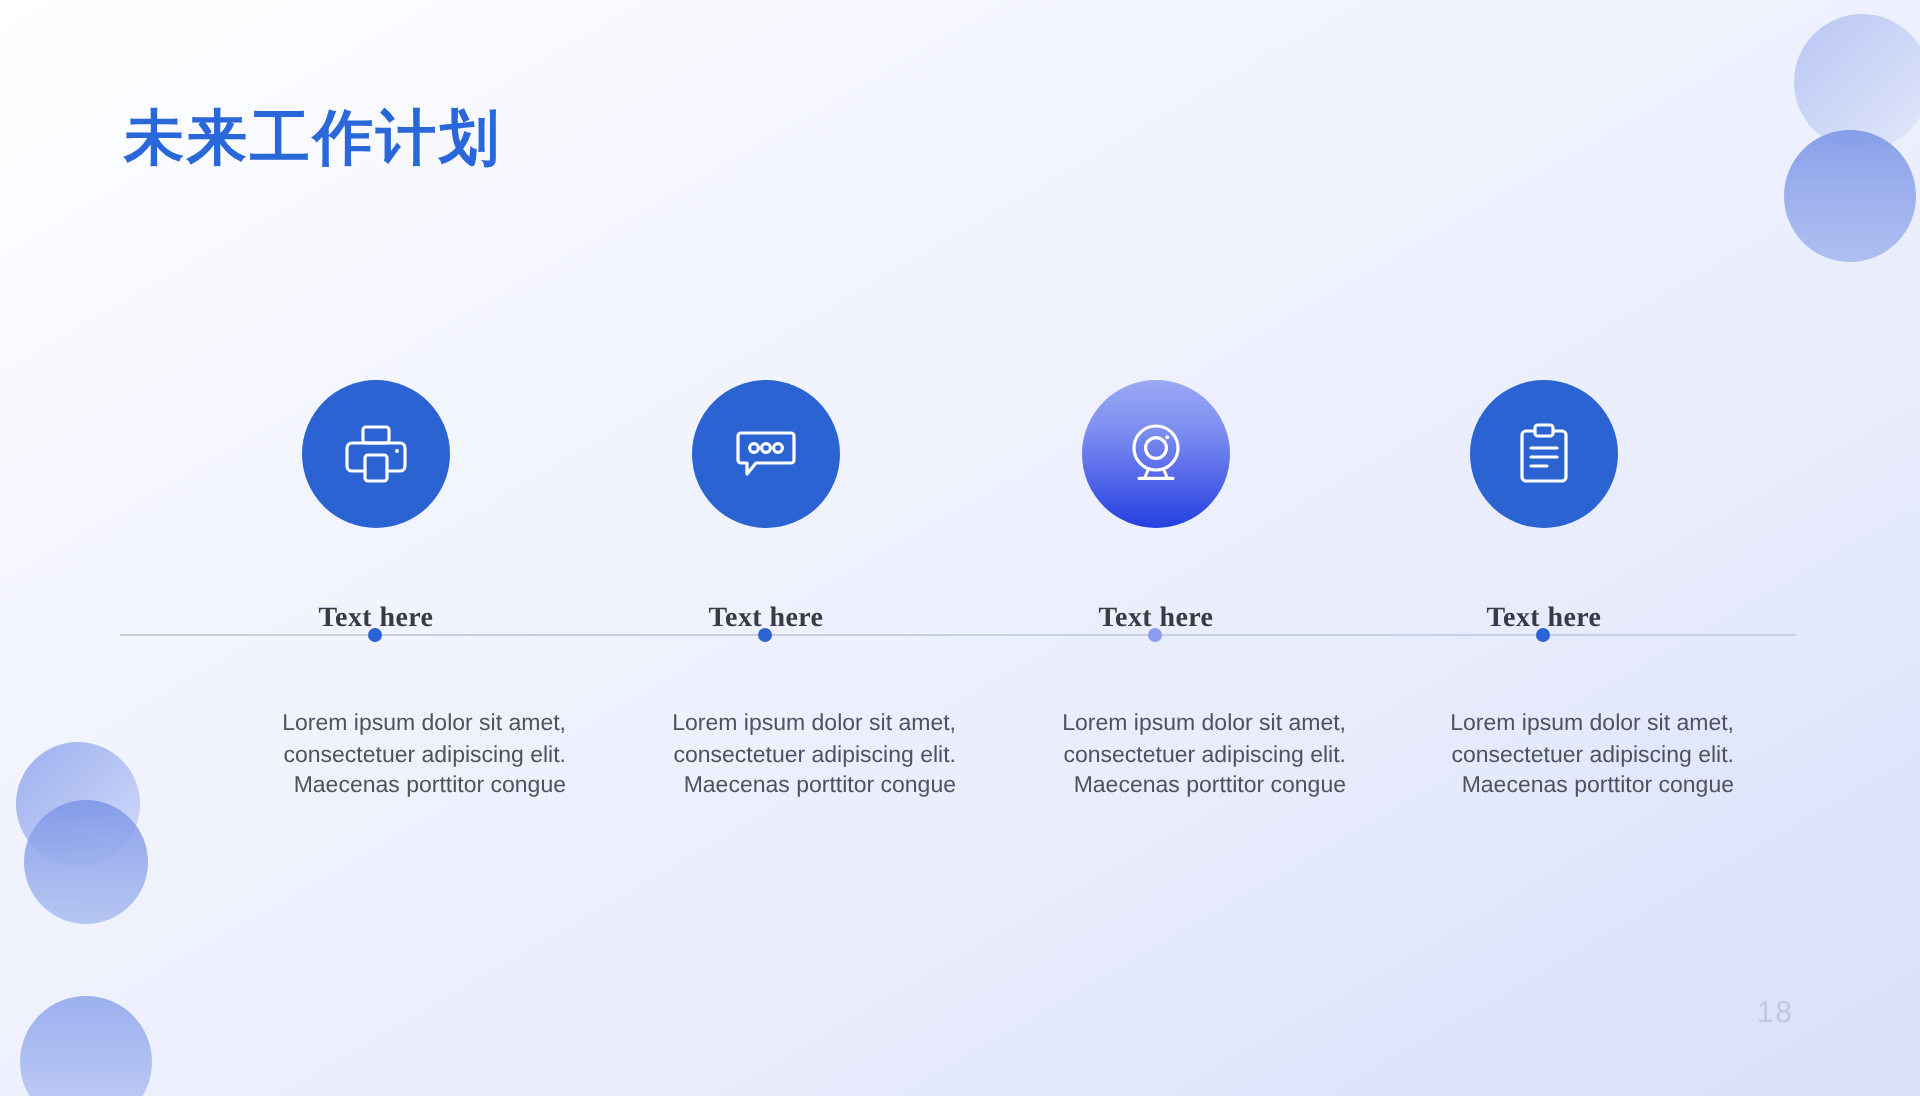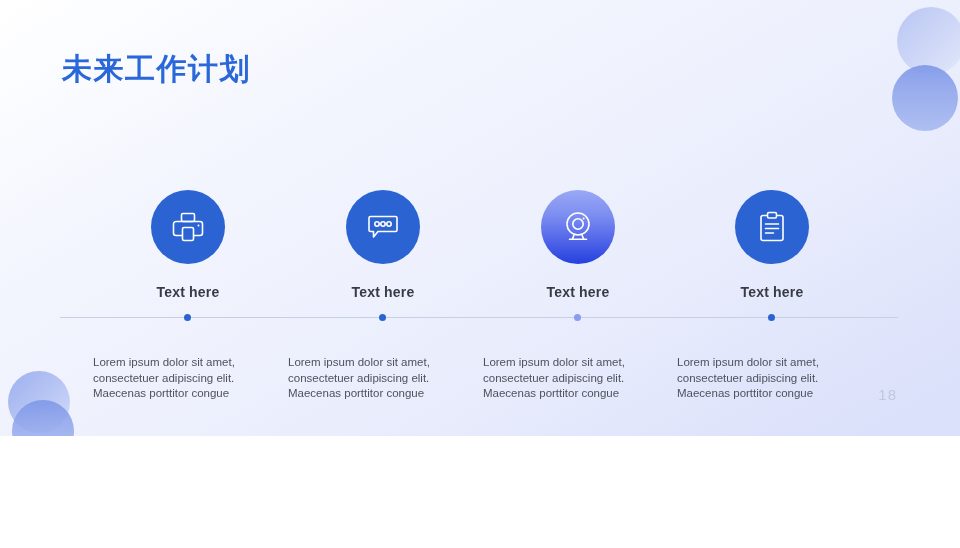--- a/index.html
+++ b/index.html
@@ -3,21 +3,21 @@
 <meta charset="utf-8">
 <style>
   html, body {
     margin: 0;
     padding: 0;
     background: #ffffff;
   }
   #slide {
     position: relative;
     width: 960px;
-    height: 436px;
+    height: 548px;
     overflow: hidden;
     font-family: "Liberation Sans", "DejaVu Sans", sans-serif;
     background:
       linear-gradient(150deg,
         #ffffff 0%,
         #fbfcff 10%,
         #f3f5fe 30%,
         #eef1fd 50%,
         #e7ebfc 70%,
         #dee3fb 88%,
@@ -106,31 +106,32 @@
   .icon-flat {
     background: #2b63d3;
   }
   .icon-grad {
     background: linear-gradient(180deg, #9aa8f5 0%, #7b8df0 35%, #4f63e8 70%, #2440df 100%);
   }
   .icon-circle svg {
     display: block;
   }
   .col-title {
-    margin-top: 20px;
+    margin-top: 38px;
     font-size: 14px;
     font-weight: bold;
     color: #383b44;
     letter-spacing: .2px;
+    font-family: Liberation Serif, serif;
   }
   .col-body {
     position: absolute;
     top: 355px;
     width: 190px;
-    text-align: left;
+    text-align: right;
     font-size: 11.5px;
     line-height: 15.5px;
     color: #4f525c;
   }
 
   
   .page-number {
     position: absolute;
     right: 63px;
     bottom: 33px;

